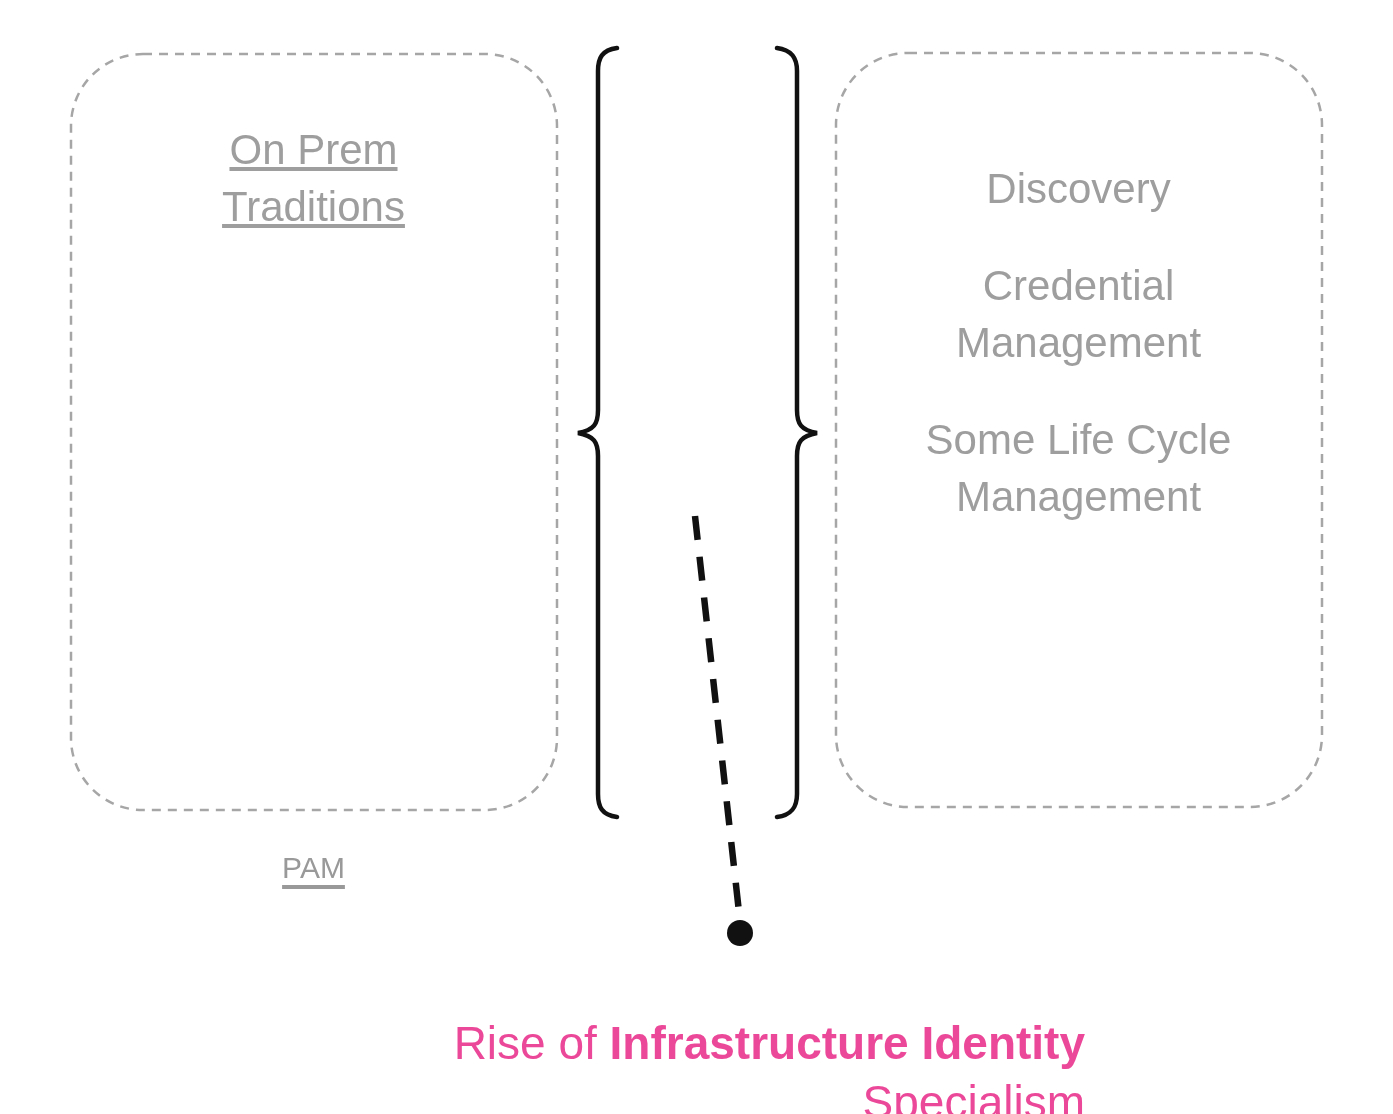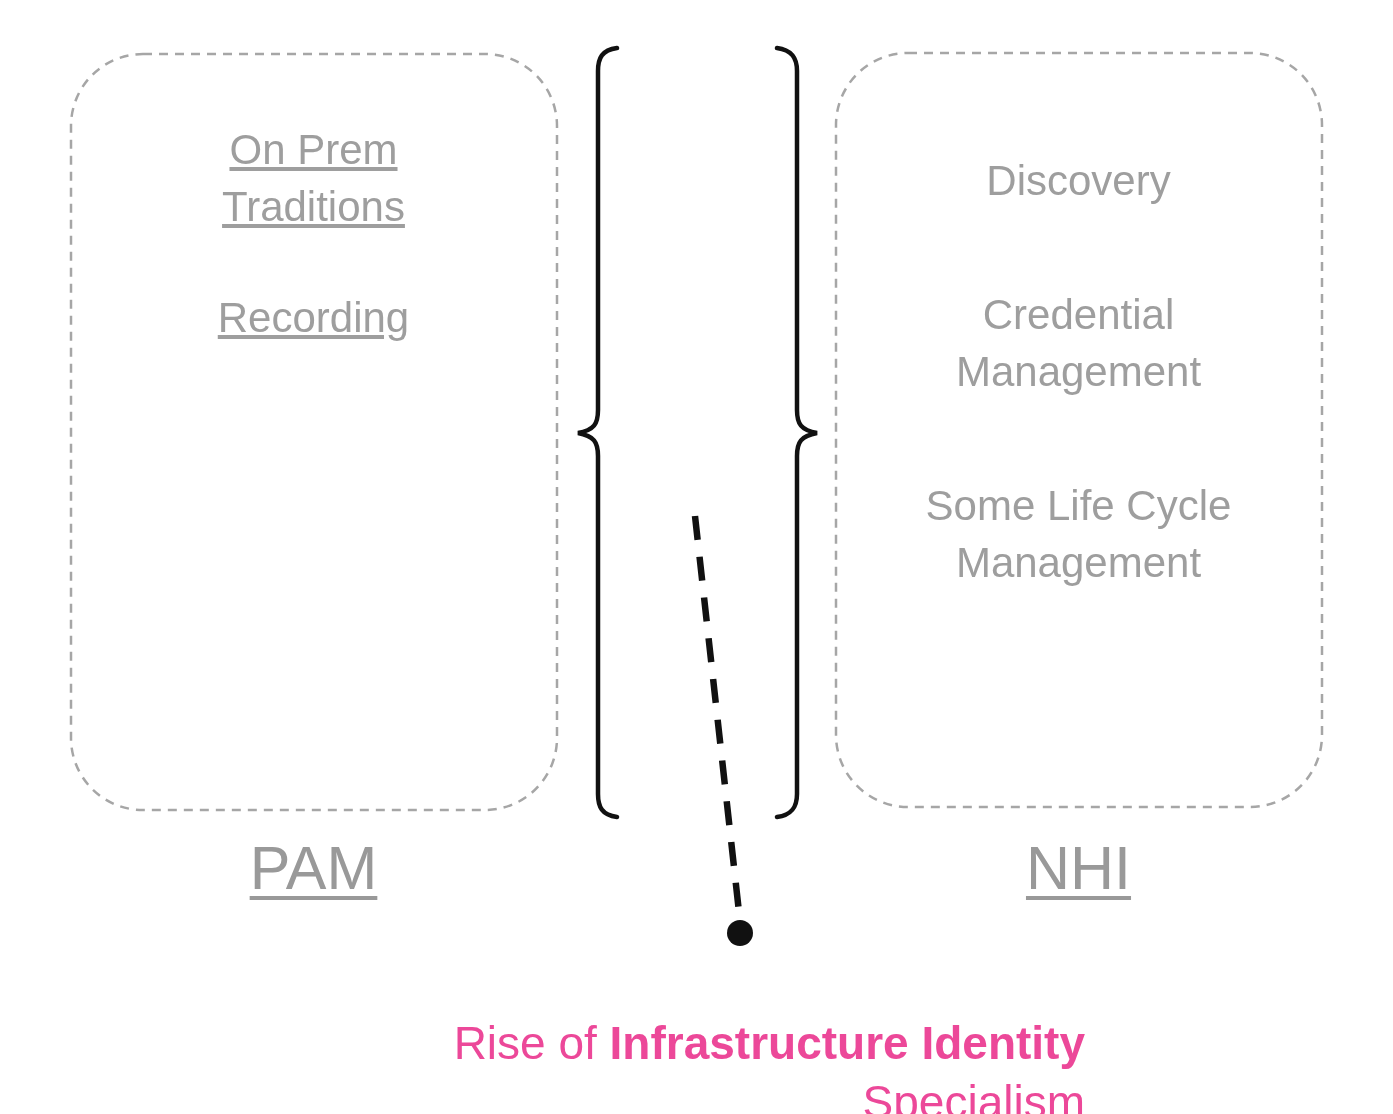--- a/index.html
+++ b/index.html
@@ -14,26 +14,26 @@
   .items{
     position:absolute;
     display:flex;flex-direction:column;align-items:center;
     box-sizing:border-box;
     text-align:center;
     color:#9e9e9e;
     font-size:42px;line-height:57px;
     white-space:pre-line;
   }
   .items-left{left:70px;top:53px;width:487px;height:757px;padding-top:68px;gap:54px;text-decoration:underline;}
-  .items-right{left:835px;top:52px;width:487px;height:755px;padding-top:100px;gap:77px;}
+  .items-right{left:835px;top:60px;width:487px;height:755px;padding-top:100px;gap:40px;}
   .box-label{
     position:absolute;width:487px;top:843px;
     text-align:center;
     color:#999999;
-    font-size:61px;line-height:50px;
+    font-size:30px;line-height:50px;
     text-decoration:underline;
     text-decoration-thickness:4px;
     text-underline-offset:7px;
   }
   .box-label-left{left:70px;}
   .box-label-right{left:835px;}
   .caption{
     position:absolute;left:395px;top:1014px;width:690px;
     text-align:right;
     color:#ec4899;
@@ -57,32 +57,30 @@
     <path d="M777,48 C792,50 797,58 797,71 L797,410 C797,424 801,430 817,433 C801,436 797,442 797,456 L797,794 C797,807 792,815 777,817" fill="none" stroke="#111111" stroke-width="4.5" stroke-linecap="round"></path>
 
     <line x1="695" y1="516" x2="739" y2="912" stroke="#111111" stroke-width="6.5" stroke-dasharray="24 17"></line>
 
     <circle cx="740" cy="933" r="13" fill="#111111"></circle>
   </svg>
 
   <div class="items items-left">
     <div>On Prem
 Traditions</div>
-    <div>Recording</div>
   </div>
 
   <div class="items items-right">
     <div>Discovery</div>
     <div>Credential
 Management</div>
     <div>Some Life Cycle
 Management</div>
   </div>
 
   <div class="box-label box-label-left">PAM</div>
-  <div class="box-label box-label-right">NHI</div>
 
   <div class="caption">
     <div><span>Rise of </span><span class="bold">Infrastructure Identity</span></div>
     <div>Specialism</div>
   </div>
 
 </div>
 
 </body></html>

